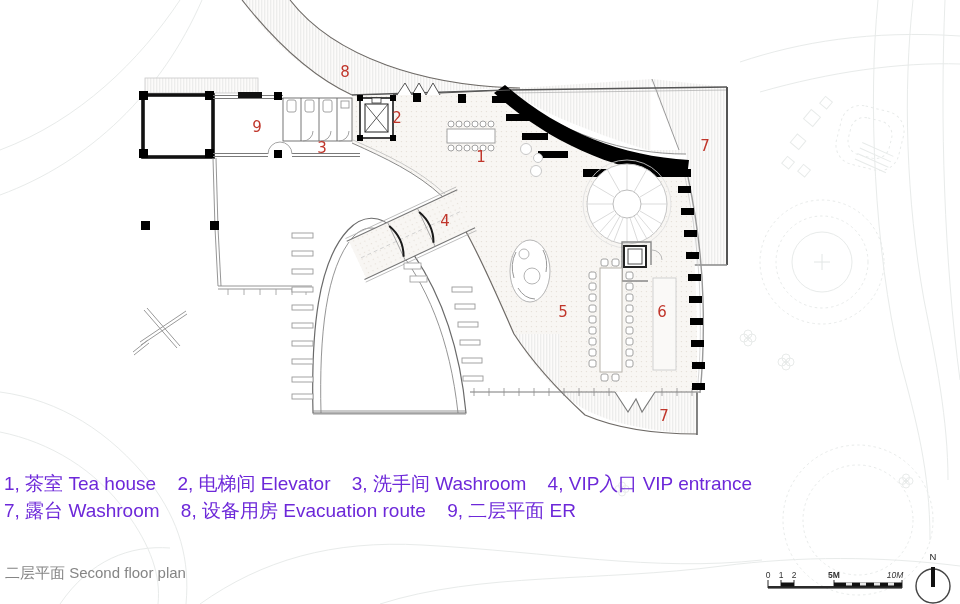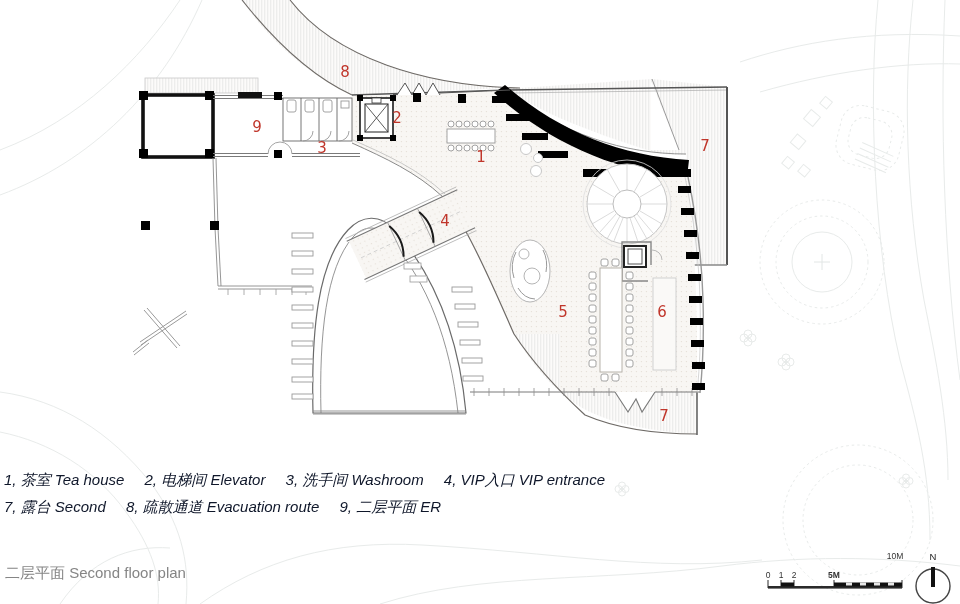--- a/index.html
+++ b/index.html
@@ -7,21 +7,21 @@
     width:960px;height:604px;position:relative;background:#ffffff;
     font-family:"Liberation Sans", sans-serif;overflow:hidden;
   }
   #stage{position:absolute;left:0;top:0;width:960px;height:604px;}
   svg{position:absolute;left:0;top:0;}
   .marker{
     position:absolute;color:#c0362b;font-size:15px;line-height:15px;
     transform:translate(-50%,-50%);font-family:"DejaVu Sans", sans-serif;
   }
   .legend{
-    position:absolute;left:4px;top:471px;color:#0f172a;font-size:15px;font-style:italic;
+    position:absolute;left:4px;top:471px;color:#6d28d9;font-size:19px;
   }
   .legend-row{white-space:nowrap;margin-bottom:10px;height:17px;}
   .legend-item{display:inline-block;margin-right:16px;}
   .plan-title{
     position:absolute;left:5px;top:564px;color:#858585;font-size:15px;
   }
   .scale-label{
     position:absolute;color:#333;font-size:8.5px;line-height:9px;transform:translate(-50%,0);
   }
   .north-label{
@@ -457,28 +457,28 @@
 <span class="marker" style="left:257px;top:127px;">9</span>
 
 <div class="legend">
   <div class="legend-row">
     <span class="legend-item">1, 茶室 Tea house</span>
     <span class="legend-item">2, 电梯间 Elevator</span>
     <span class="legend-item">3, 洗手间  Washroom</span>
     <span class="legend-item">4, VIP入口 VIP entrance</span>
   </div>
   <div class="legend-row">
-    <span class="legend-item">7, 露台  Second</span>
-    <span class="legend-item">8, 疏散通道  Evacuation route</span>
+    <span class="legend-item">7, 露台  Washroom</span>
+    <span class="legend-item">8, 设备用房  Evacuation route</span>
     <span class="legend-item">9, 二层平面  ER</span>
   </div>
 </div>
 
 <div class="plan-title">二层平面 Second floor plan</div>
 
 <span class="scale-label" style="left:768px;top:571px;">0</span>
 <span class="scale-label" style="left:781px;top:571px;">1</span>
 <span class="scale-label" style="left:794px;top:571px;">2</span>
 <span class="scale-label" style="left:834px;top:571px;font-weight:bold;">5M</span>
-<span class="scale-label" style="left:895px;top:552px;">10M</span>
+<span class="scale-label" style="left:895px;top:571px;font-style:italic;">10M</span>
 <span class="north-label" style="left:933px;top:552px;">N</span>
 
 </div>
 
 </body></html>

